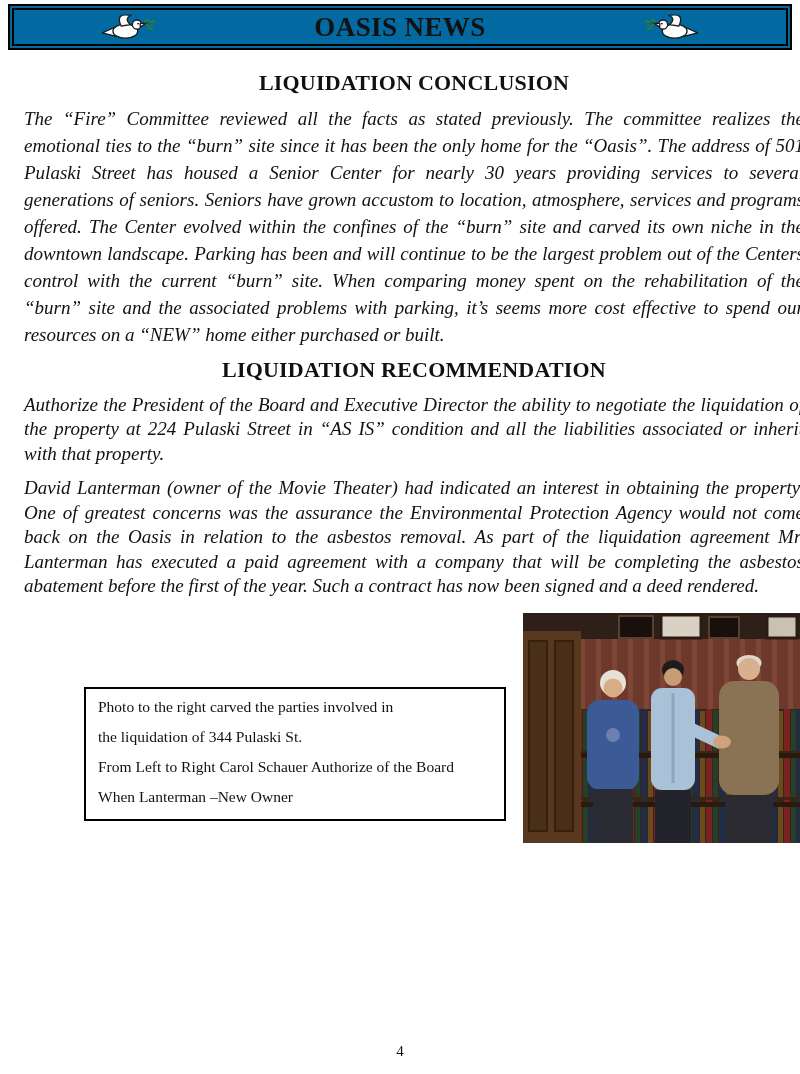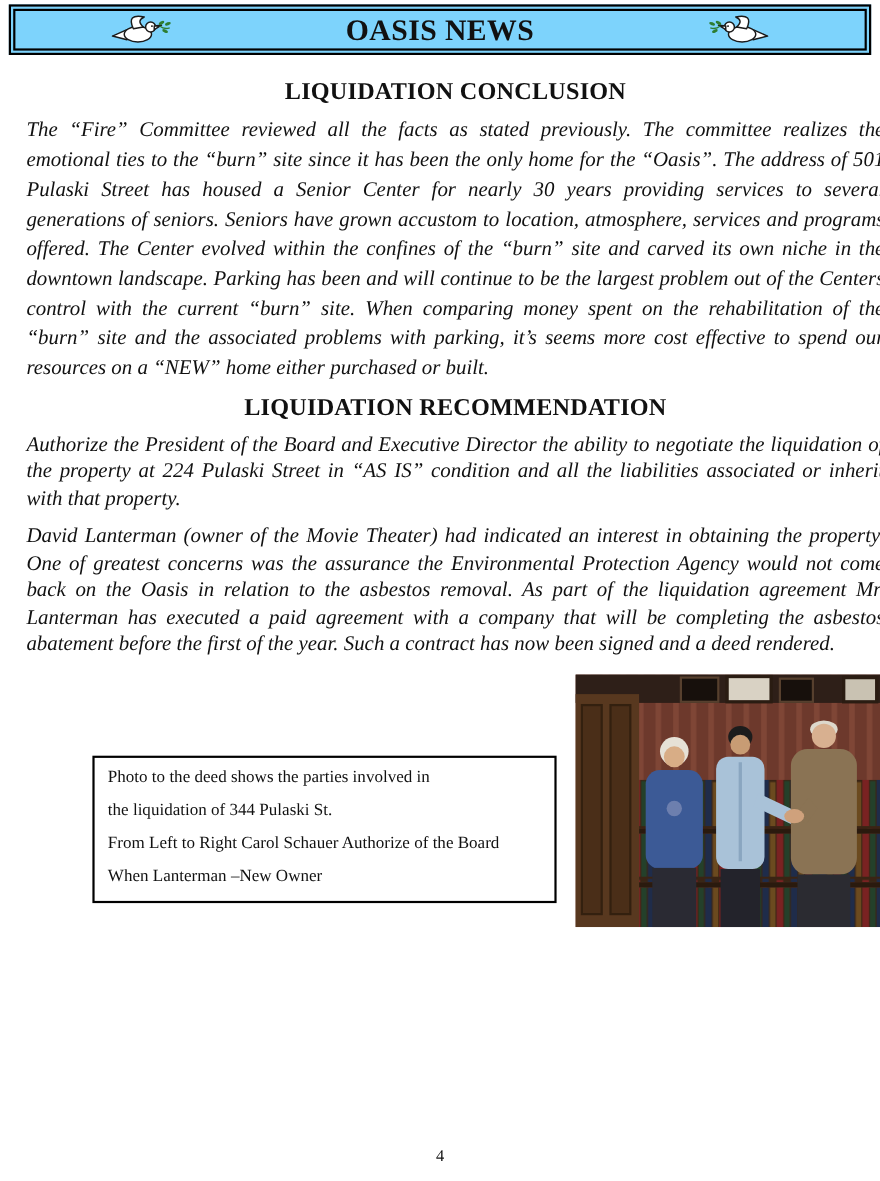--- a/index.html
+++ b/index.html
@@ -7,21 +7,21 @@
   body {
     width: 800px; height: 1074px; position: relative;
     background: #ffffff; color: #111;
     font-family: "Liberation Serif", serif;
     overflow: hidden;
   }
 
   
   .masthead {
     position: absolute; top: 4px; left: 8px; width: 784px;
-    border: 2px solid #000; padding: 2px; background: #7dd3fc;
+    border: 2px solid #000; padding: 2px; background: #0369a1;
   }
   .masthead-inner {
     border: 2px solid #000; height: 38px;
     display: flex; align-items: center; justify-content: space-between;
     padding: 0 84px;
   }
   .masthead-title {
     font-size: 27px; font-weight: bold; letter-spacing: 0.4px;
   }
   .dove { width: 58px; height: 38px; }
@@ -106,21 +106,21 @@
   <h2 class="section-heading">LIQUIDATION CONCLUSION</h2>
   <p class="body-text">The “Fire” Committee reviewed all the facts as stated previously. The committee realizes the emotional ties to the “burn” site since it has been the only home for the “Oasis”. The address of 501 Pulaski Street has housed a Senior Center for nearly 30 years providing services to several generations of seniors. Seniors have grown accustom to location, atmosphere, services and programs offered. The Center evolved within the confines of the “burn” site and carved its own niche in the downtown landscape. Parking has been and will continue to be the largest problem out of the Centers control with the current “burn” site. When comparing money spent on the rehabilitation of the “burn” site and the associated problems with parking, it’s seems more cost effective to spend our resources on a “NEW” home either purchased or built.</p>
 
   <h2 class="section-heading">LIQUIDATION RECOMMENDATION</h2>
   <p class="body-text tight">Authorize the President of the Board and Executive Director the ability to negotiate the liquidation of the property at 224 Pulaski Street in “AS IS” condition and all the liabilities associated or inherit with that property.</p>
   <p class="body-text tight">David Lanterman (owner of the Movie Theater) had indicated an interest in obtaining the property. One of greatest concerns was the assurance the Environmental Protection Agency would not come back on the Oasis in relation to the asbestos removal.  As part of the liquidation agreement Mr. Lanterman has executed a paid agreement with a company that will be completing the asbestos abatement before the first of the year.  Such a contract has now been signed and a deed rendered.</p>
 
   <div class="photo-row">
 
     <div class="caption-box">
-      <p class="caption-line">Photo to the deed shows the parties involved in</p>
+      <p class="caption-line">Photo to the right carved the parties involved in</p>
       <p class="caption-line">the liquidation of 344 Pulaski St.</p>
       <p class="caption-line">From Left to Right Carol Schauer Authorize of the Board</p>
       <p class="caption-line">When Lanterman –New Owner</p>
     </div>
 
     <div class="photo-frame" title="Three people shaking hands in front of wooden bookshelves">
       <svg viewBox="0 0 281 230" width="281" height="230" aria-hidden="true">
         <defs>
           <pattern id="wp" width="16" height="16" patternUnits="userSpaceOnUse">
             <rect width="16" height="16" fill="#6d392c"></rect>

